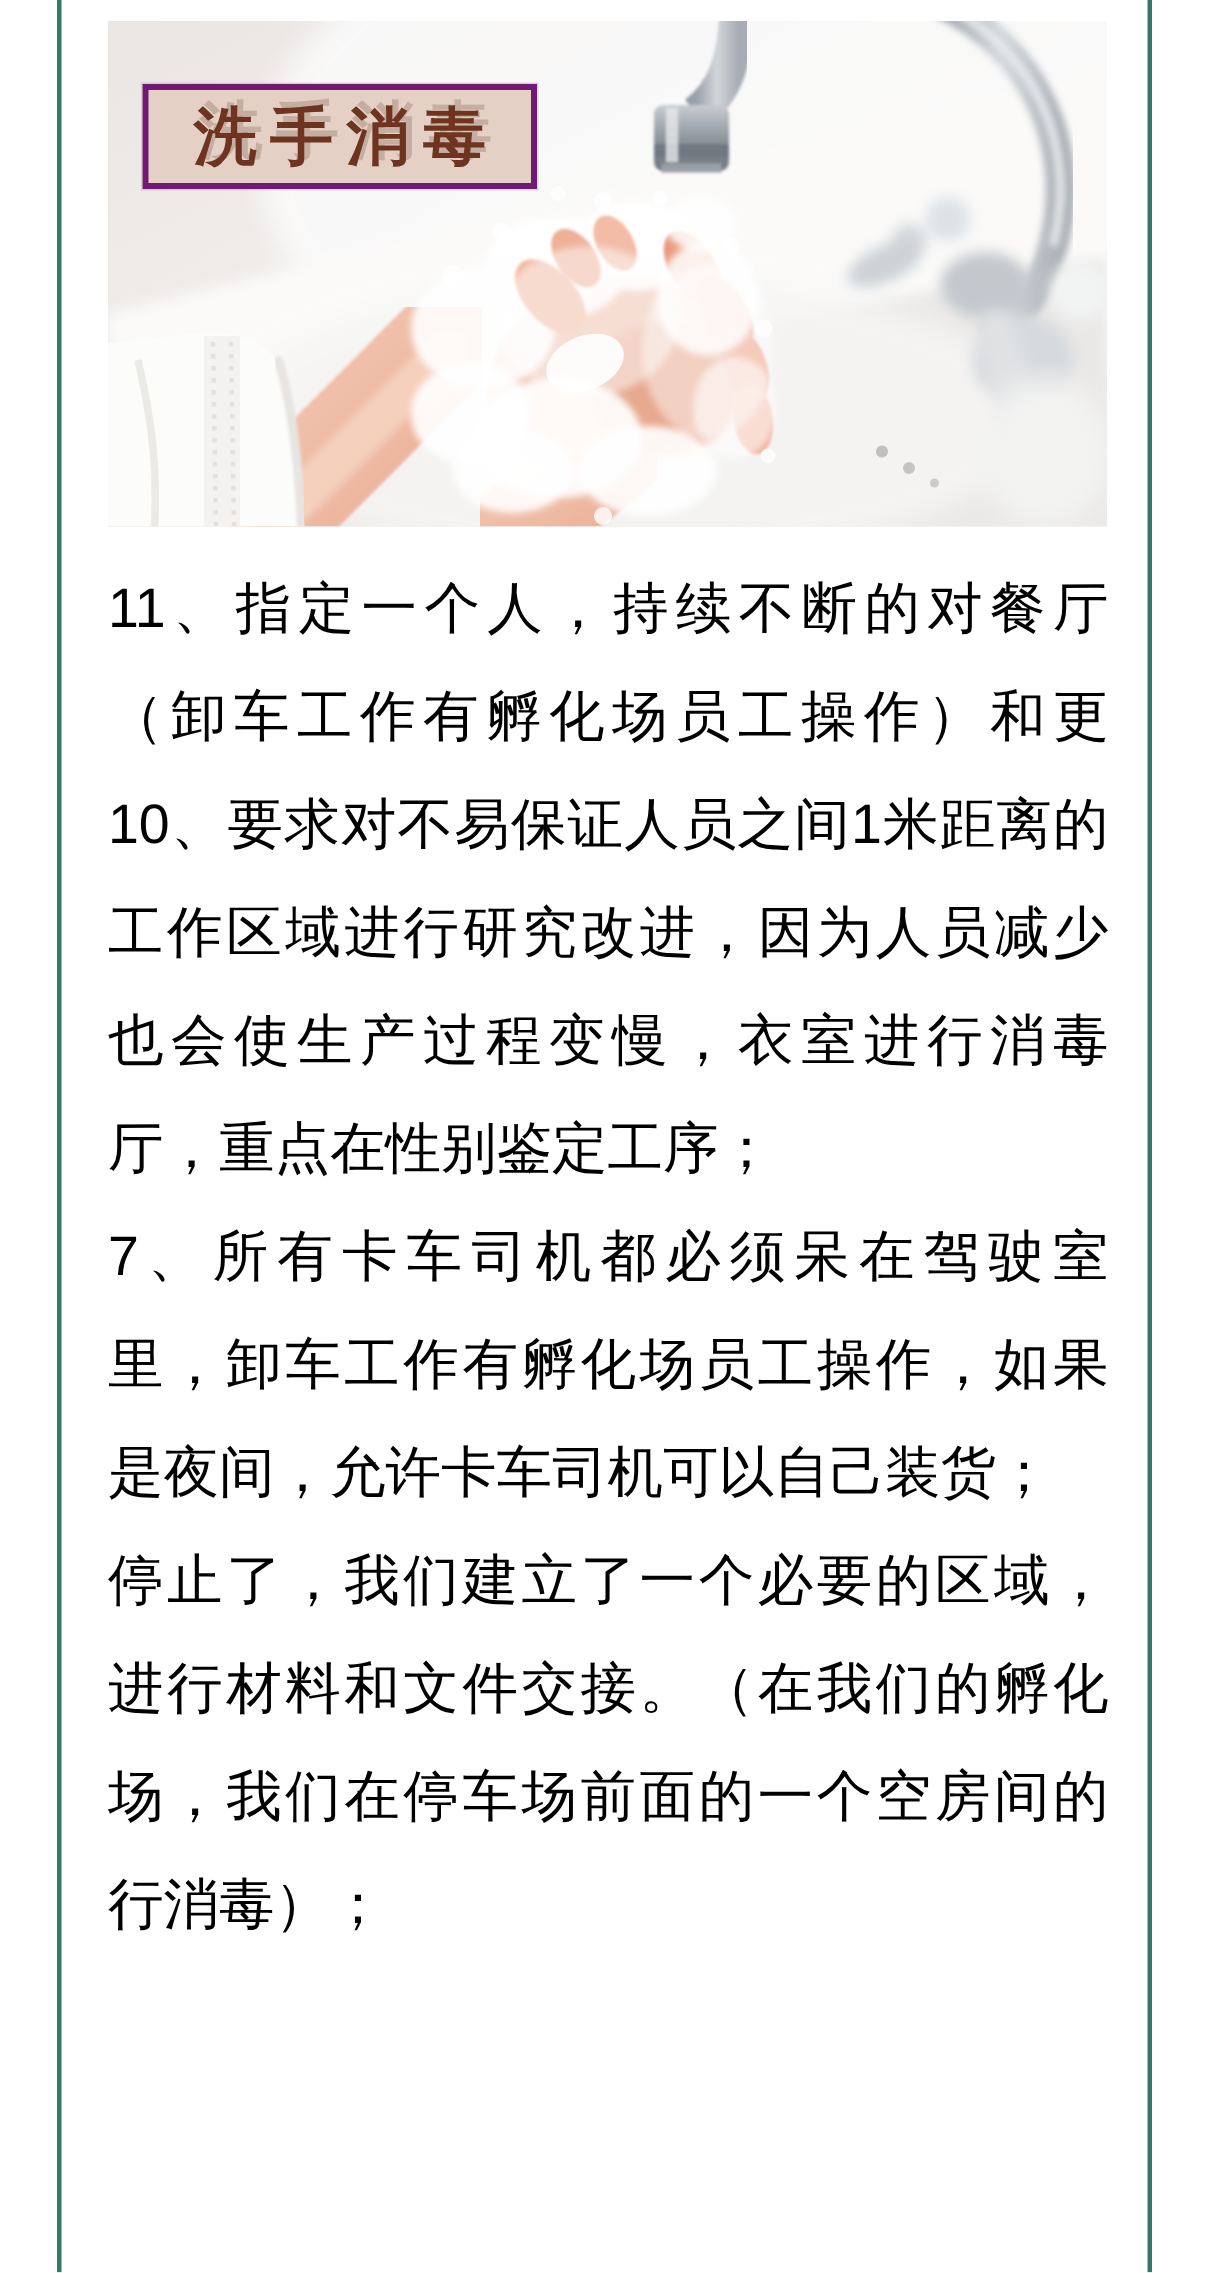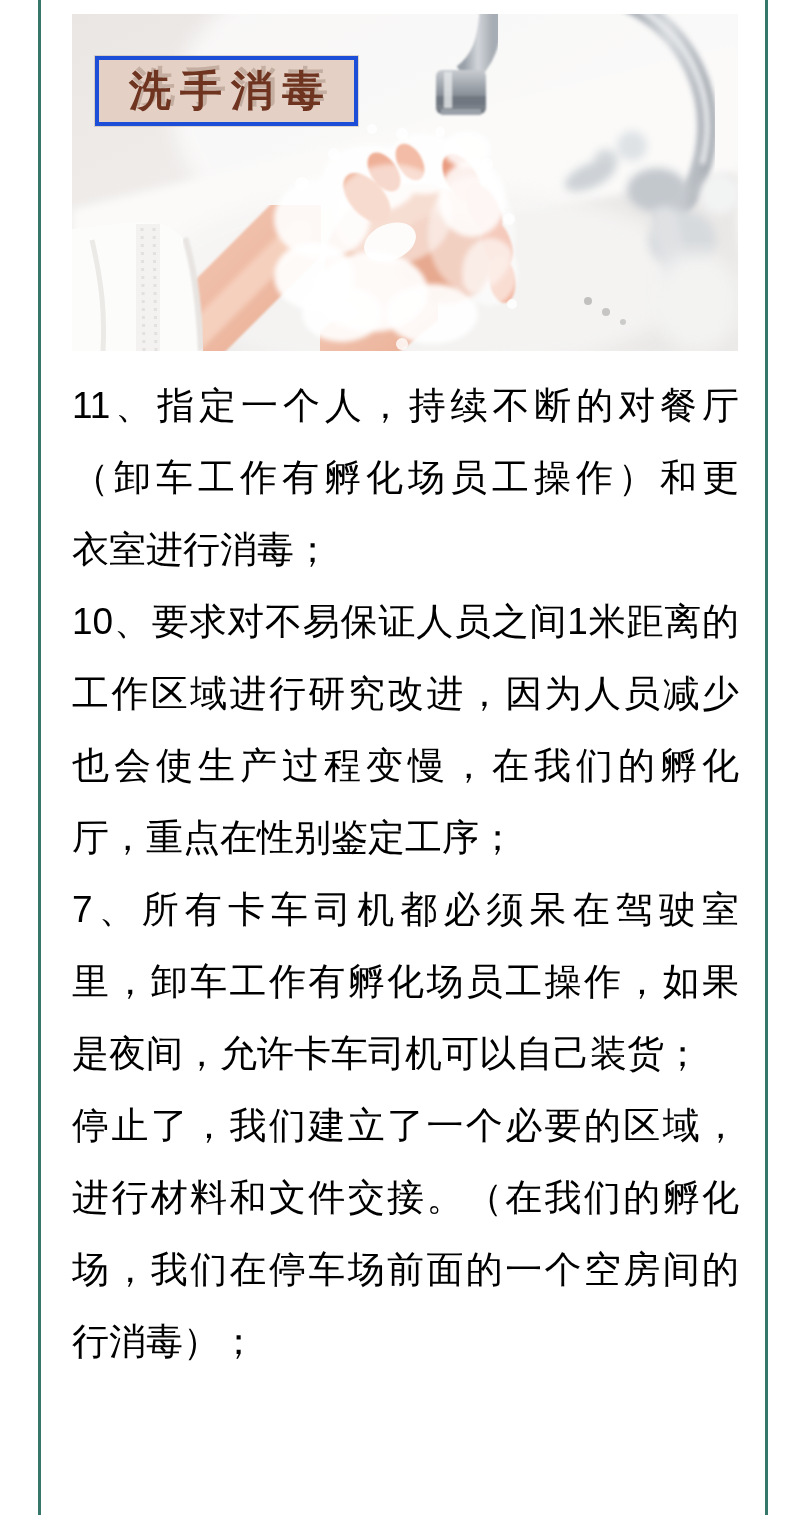--- a/index.html
+++ b/index.html
@@ -19,21 +19,21 @@
 
   .hero{
     position:absolute;left:72px;top:14px;width:666px;height:337px;
     margin:0;overflow:hidden;background:#ece9e7;
   }
   .hero svg{display:block;width:666px;height:337px;}
 
   .badge{
     position:absolute;left:23px;top:42px;width:263px;height:70px;
     background:#e4d0c5;
-    border:4px solid #1d4ed8;
+    border:4px solid #701a75;
     outline:1px solid rgba(185,170,158,.45);
     box-sizing:border-box;
     display:flex;align-items:center;justify-content:center;
   }
   .badge span{
     font-family:"DejaVu Serif","Liberation Serif",serif;
     font-weight:bold;
     font-size:42px;
     line-height:1;
     color:#6e3420;
@@ -195,24 +195,23 @@
     </svg>
 
     <div class="badge">
       <span>洗手消毒</span>
     </div>
   </figure>
 
   <div class="article">
     <p>11、指定一个人，持续不断的对餐厅</p>
     <p>（卸车工作有孵化场员工操作）和更</p>
-    <p class="pend">衣室进行消毒；</p>
     <p>10、要求对不易保证人员之间1米距离的</p>
     <p>工作区域进行研究改进，因为人员减少</p>
-    <p>也会使生产过程变慢，在我们的孵化</p>
+    <p>也会使生产过程变慢，衣室进行消毒</p>
     <p class="pend">厅，重点在性别鉴定工序；</p>
     <p>7、所有卡车司机都必须呆在驾驶室</p>
     <p>里，卸车工作有孵化场员工操作，如果</p>
     <p class="pend">是夜间，允许卡车司机可以自己装货；</p>
     <p>停止了，我们建立了一个必要的区域，</p>
     <p>进行材料和文件交接。（在我们的孵化</p>
     <p>场，我们在停车场前面的一个空房间的</p>
     <p class="pend">行消毒）；</p>
   </div>
 

